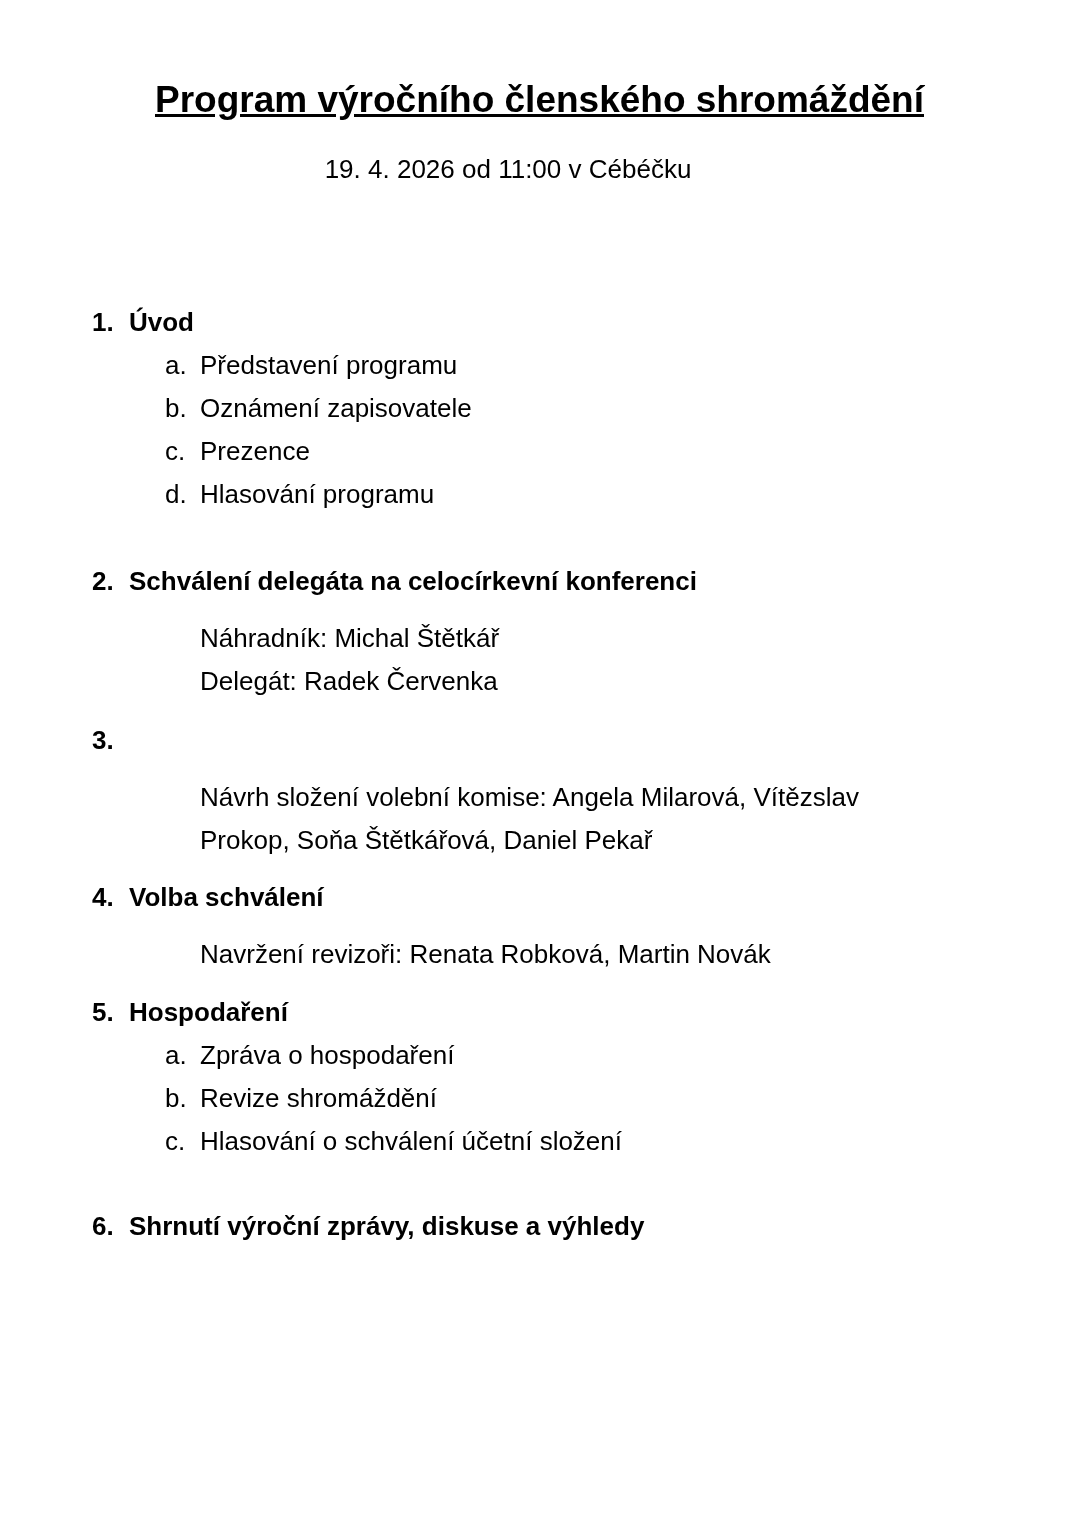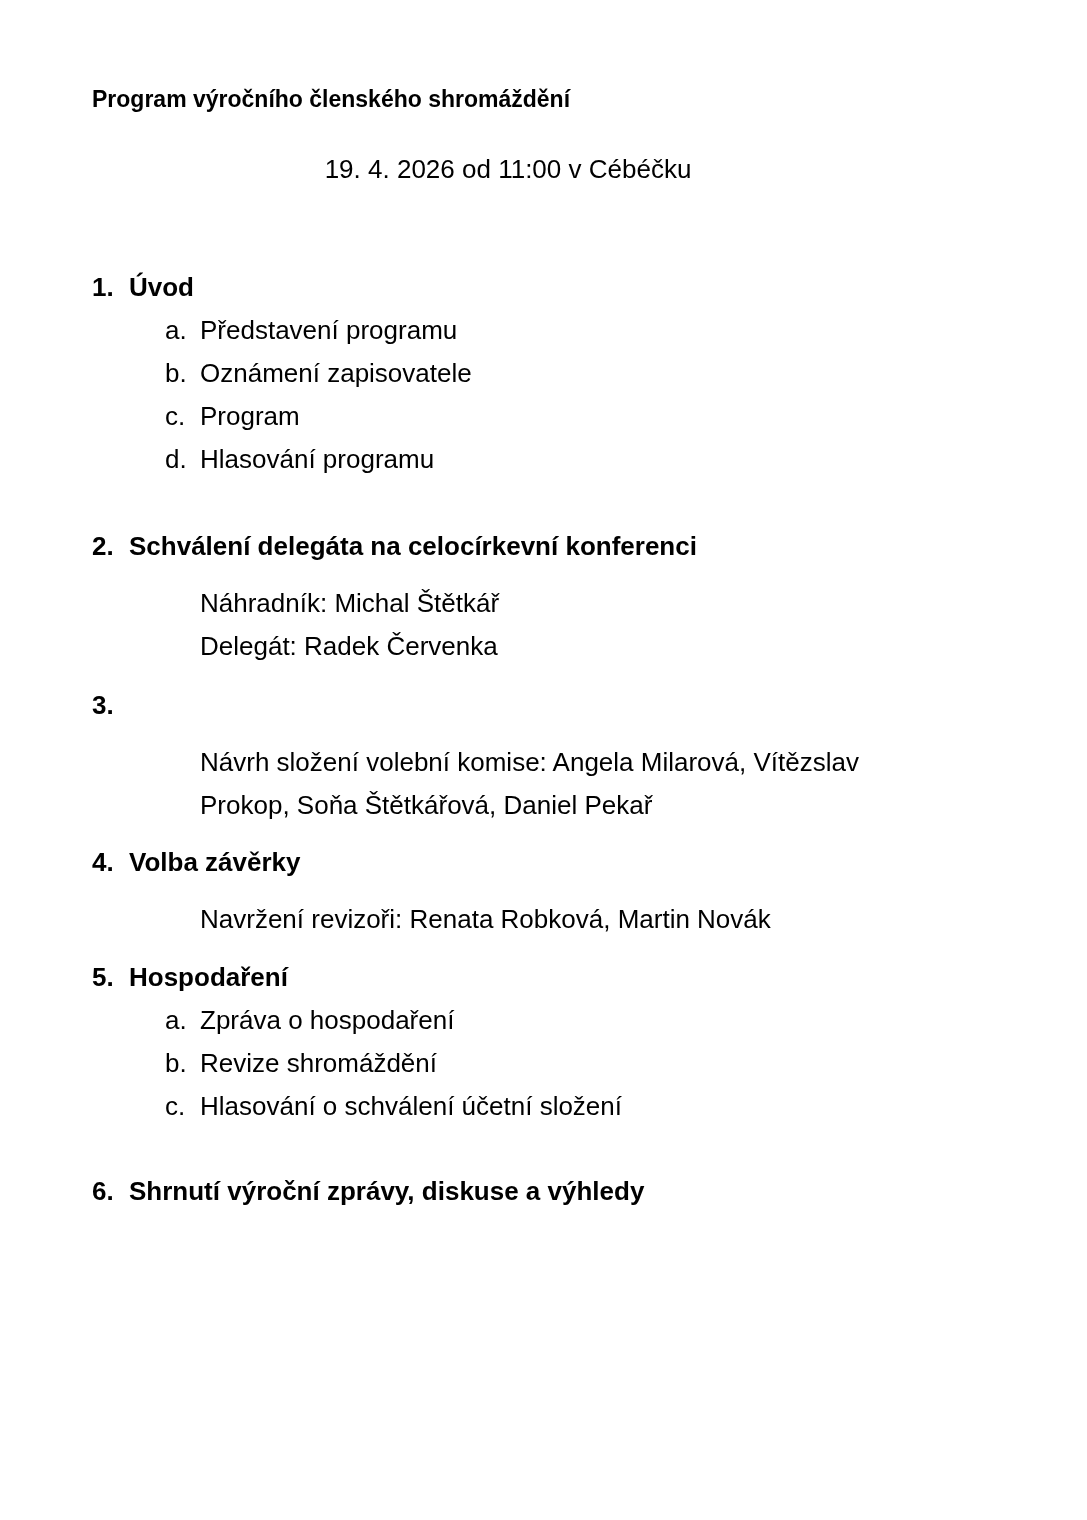--- a/index.html
+++ b/index.html
@@ -12,32 +12,33 @@
     color: #000000;
     overflow: hidden;
   }
   .doc {
     width: 1087px;
     height: 1520px;
     background: #ffffff;
     padding: 78px 163px 0 92px; 
   }
   .title {
-    font-size: 23px;
+    font-size: 37px;
     font-weight: 700;
     line-height: 43px;
-    text-align: left;
+    text-align: right;
+    text-decoration: underline;
   }
   .subtitle {
     font-size: 26px;
     font-weight: 400;
     line-height: 43px;
     text-align: center;
     margin-top: 27px;
-    margin-bottom: 75px;
+    margin-bottom: 110px;
   }
   .section { font-size: 26px; line-height: 43px; }
   .section-heading { display: flex; font-weight: 700; }
   .section-heading .num {
     flex: 0 0 37px; 
   }
   .sub-items { margin-left: 73px; } 
   .sub-item { display: flex; }
   .sub-item .letter {
     flex: 0 0 35px; 
@@ -71,21 +72,21 @@
       <div class="sub-item">
         <span class="letter">a.</span>
         <span>Představení programu</span>
       </div>
       <div class="sub-item">
         <span class="letter">b.</span>
         <span>Oznámení zapisovatele</span>
       </div>
       <div class="sub-item">
         <span class="letter">c.</span>
-        <span>Program</span>
+        <span>Prezence</span>
       </div>
       <div class="sub-item">
         <span class="letter">d.</span>
         <span>Hlasování programu</span>
       </div>
     </div>
   </div>
 
   <div class="section mt-a">
     <div class="section-heading">
@@ -103,21 +104,21 @@
       <span class="num">3.</span>
     </div>
     <div class="para">
       <div>Návrh složení volební komise: Angela Milarová, Vítězslav Prokop, Soňa Štětkářová, Daniel Pekař</div>
     </div>
   </div>
 
   <div class="section mt-c">
     <div class="section-heading">
       <span class="num">4.</span>
-      <span class="htxt">Volba závěrky</span>
+      <span class="htxt">Volba schválení</span>
     </div>
     <div class="para">
       <div>Navržení revizoři: Renata Robková, Martin Novák</div>
     </div>
   </div>
 
   <div class="section mt-d">
     <div class="section-heading">
       <span class="num">5.</span>
       <span class="htxt">Hospodaření</span>

